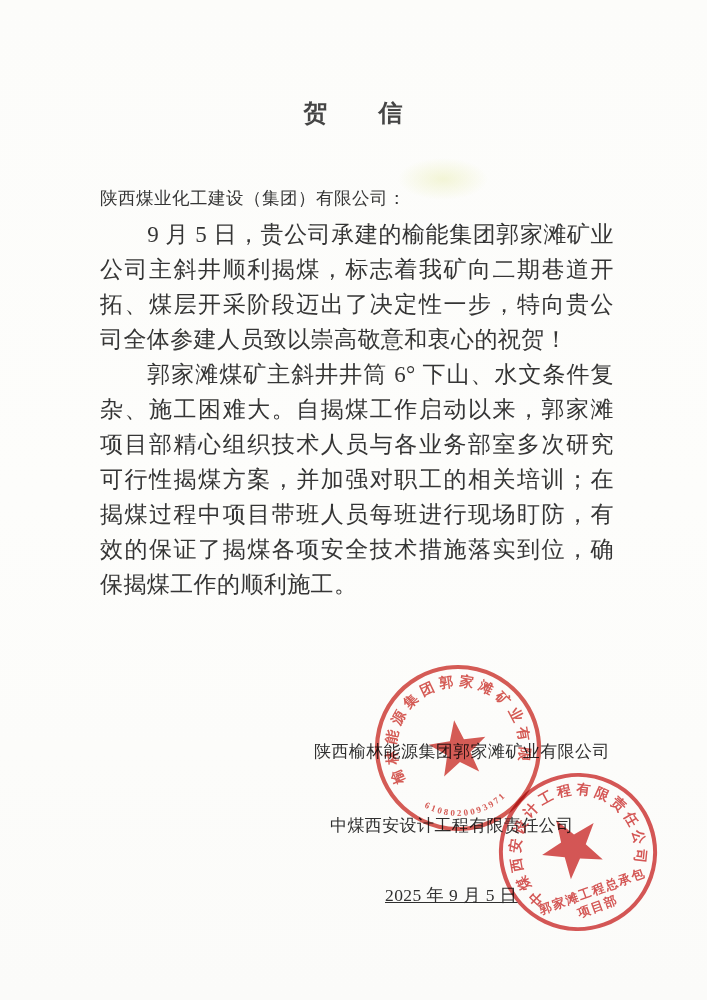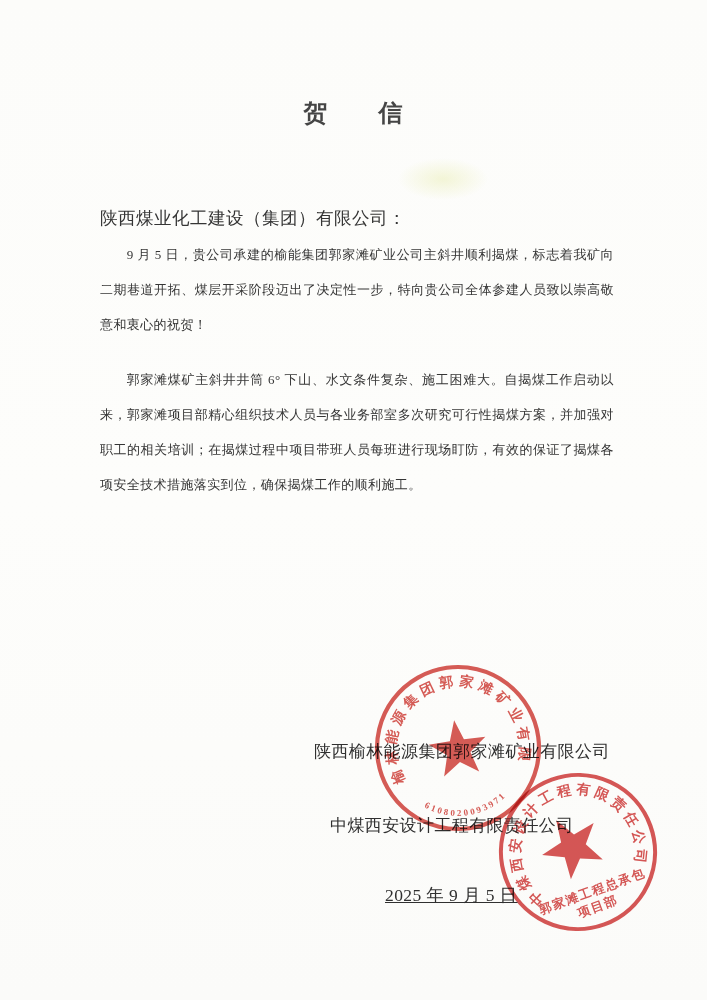--- a/index.html
+++ b/index.html
@@ -31,35 +31,33 @@
     font-weight: 600;
     color: #454545;
     letter-spacing: 1px;
   }
   .salutation {
     position: absolute;
     left: 100px; top: 186px;
     font-size: 17.5px;
     color: #353535;
     letter-spacing: 0.5px;
-    margin-top: 20px;
   }
   .body-block {
     position: absolute;
     left: 100px; top: 217px;
     width: 514px;
   }
   .body-block p {
-    font-size: 13px;
+    font-size: 23px;
     line-height: 35px;
     text-indent: 2.05em;
     text-align: justify;
     letter-spacing: 0.4px;
     color: #353535;
-    margin-top: 20px;
   }
   .sig {
     position: absolute;
     font-size: 17px;
     letter-spacing: 0.4px;
     color: #303030;
     white-space: nowrap;
   }
   .sig-org1 { left: 314px; top: 740px; }
   .sig-org2 { left: 330px; top: 814px; }

